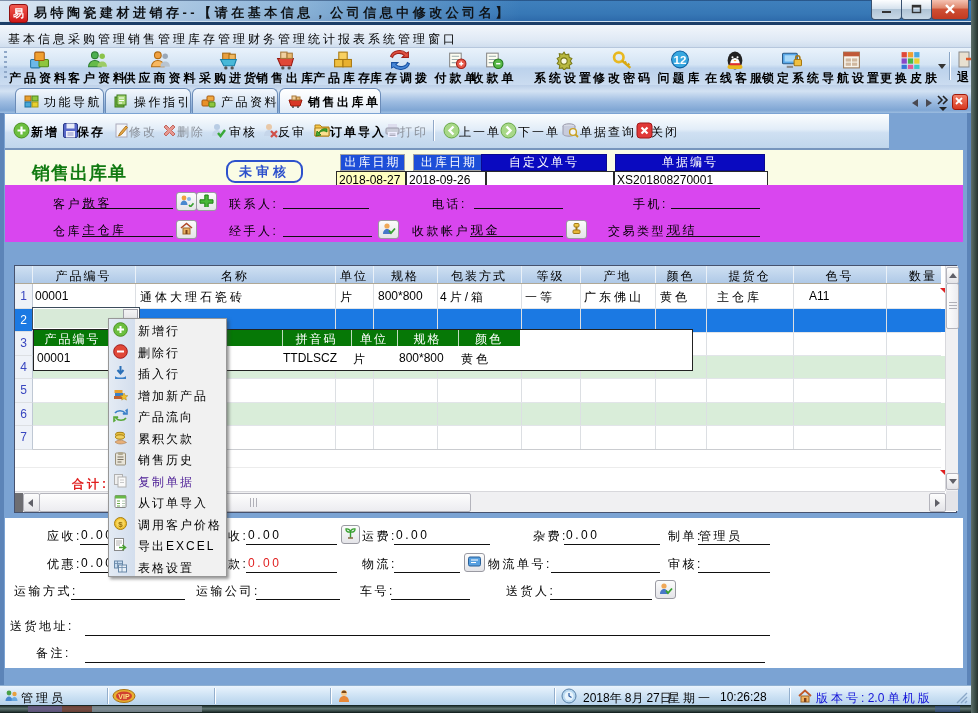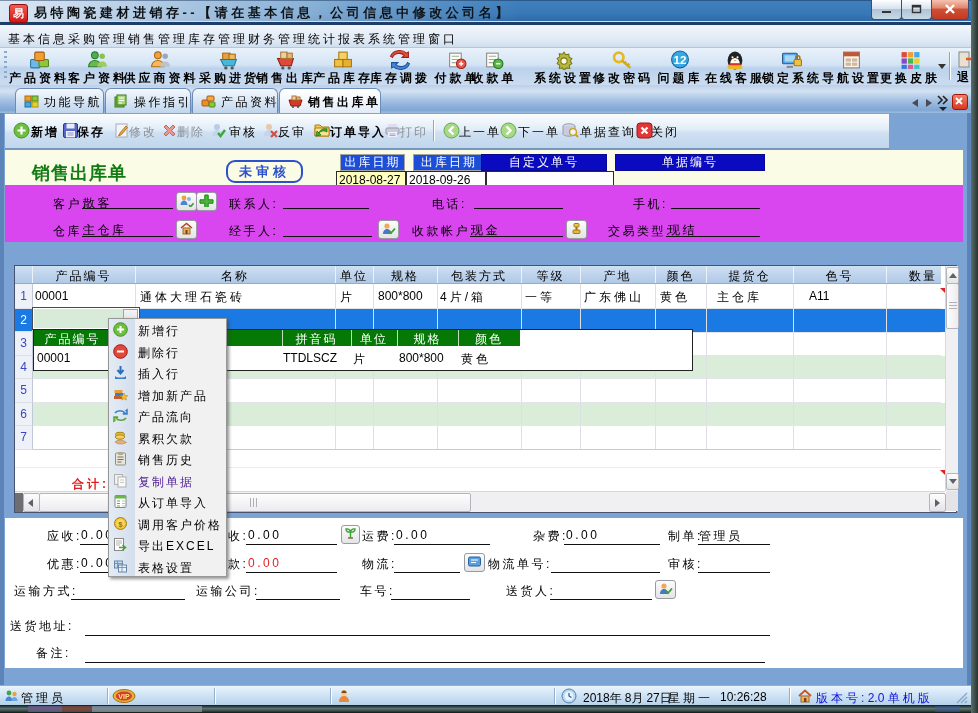--- a/index.html
+++ b/index.html
@@ -399,20 +399,21 @@
     <div id="cream">
       <div id="formtitle">销售出库单</div>
       <div id="stamp">未审核</div>
       <div class="hcell hgreen" style="left:335px;width:63px">出库日期</div>
       <div class="hcell hgreen" style="left:408px;width:70px">出库日期</div>
       <div class="hcell hblue" style="left:476px;width:124px">自定义单号</div>
       <div class="hcell hblue" style="left:610px;width:148px">单据编号</div>
       <div class="hinp" style="left:331px;width:66px;background:#ffffc0">2018-08-27</div>
       <div class="hinp" style="left:401px;width:76px">2018-09-26</div>
       <div class="hinp" style="left:481px;width:124px"></div>
+      <div class="hinp" style="left:609px;width:150px">XS201808270001</div>
     </div>
     <div id="fields">
       <span class="fl" style="left:48px;top:11px">客户:</span>
         <span class="fl" style="left:78px;top:10px">散客</span>
       <div class="ul" style="left:77px;top:22px;width:91px"></div>
       <div class="sbtn" style="left:171px;top:7px">
           <svg width="15" height="13" viewBox="0 0 15 13">
             <circle cx="5" cy="4" r="2.4" fill="#f0a040"></circle>
             <path d="M1.5 11c0-3 1.8-4.5 3.5-4.5S8.5 8 8.5 11z" fill="#4888d0"></path>
             <circle cx="10" cy="5" r="2" fill="#88b8e8"></circle>

